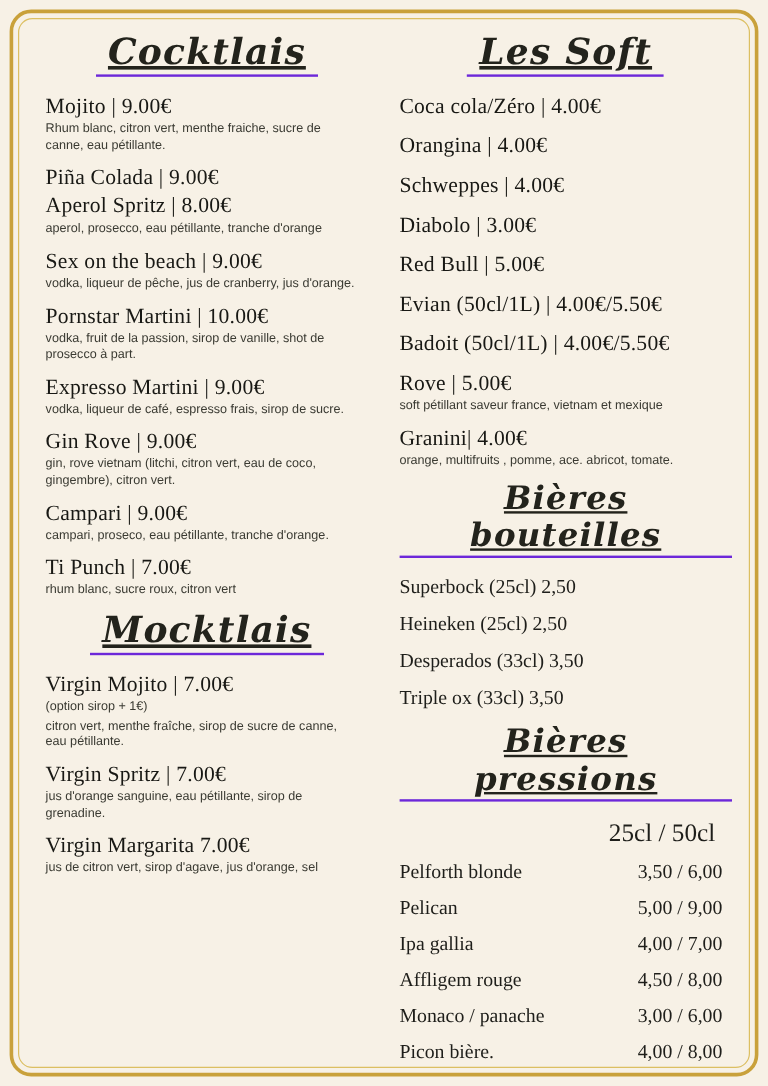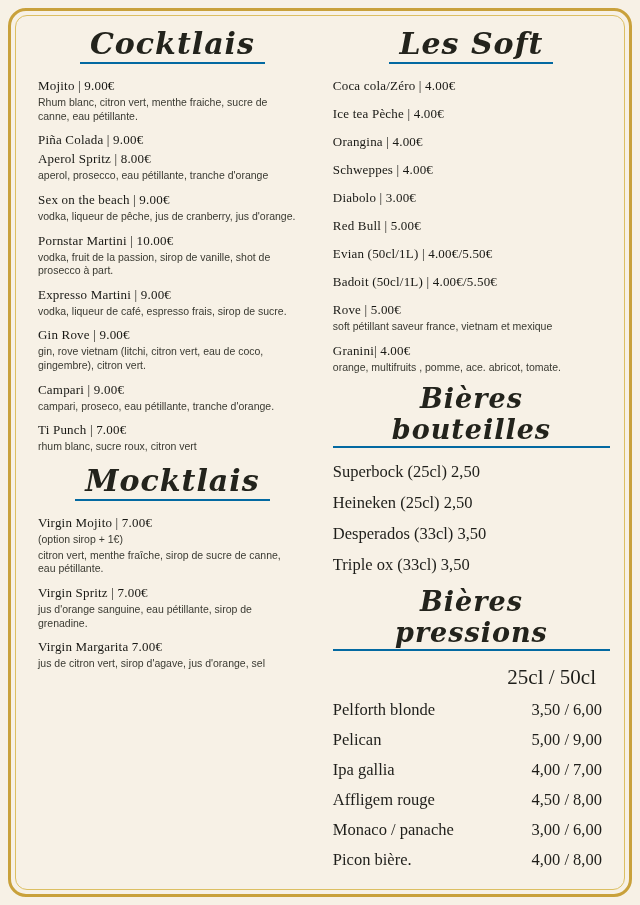--- a/index.html
+++ b/index.html
@@ -43,28 +43,29 @@
     margin: 6px 0 14px;
   }
   .script-title span {
     display: inline-block;
     font-family: "DejaVu Serif", serif;
     font-style: italic;
     font-weight: 700;
     font-size: 30px;
     letter-spacing: 1px;
     color: #23231c;
-    border-bottom: 2px solid #0369a1;
+    border-bottom: 2px solid #6d28d9;
     padding: 0 10px 1px;
+    text-decoration: underline;
   }
   .script-title.small span { font-size: 27px; }
 
   .menu-item { margin-bottom: 3px; }
   .menu-label {
-    font-size: 13px;
+    font-size: 18px;
     letter-spacing: 0.2px;
     color: #181814;
   }
   .menu-desc {
     font-family: Liberation Sans, sans-serif;
     font-size: 10.5px;
     line-height: 1.3;
     color: #3a3a32;
     margin: 2px 0 9px;
     max-width: 97%;
@@ -174,23 +175,20 @@
     <div class="col col-right">
 
       <div class="script-title">
         <span>Les Soft</span>
       </div>
 
       <div class="soft-item">
         <div class="menu-label">Coca cola/Zéro | 4.00€</div>
       </div>
       <div class="soft-item">
-        <div class="menu-label">Ice tea Pèche | 4.00€</div>
-      </div>
-      <div class="soft-item">
         <div class="menu-label">Orangina | 4.00€</div>
       </div>
       <div class="soft-item">
         <div class="menu-label">Schweppes | 4.00€</div>
       </div>
       <div class="soft-item">
         <div class="menu-label">Diabolo | 3.00€</div>
       </div>
       <div class="soft-item">
         <div class="menu-label">Red Bull | 5.00€</div>

